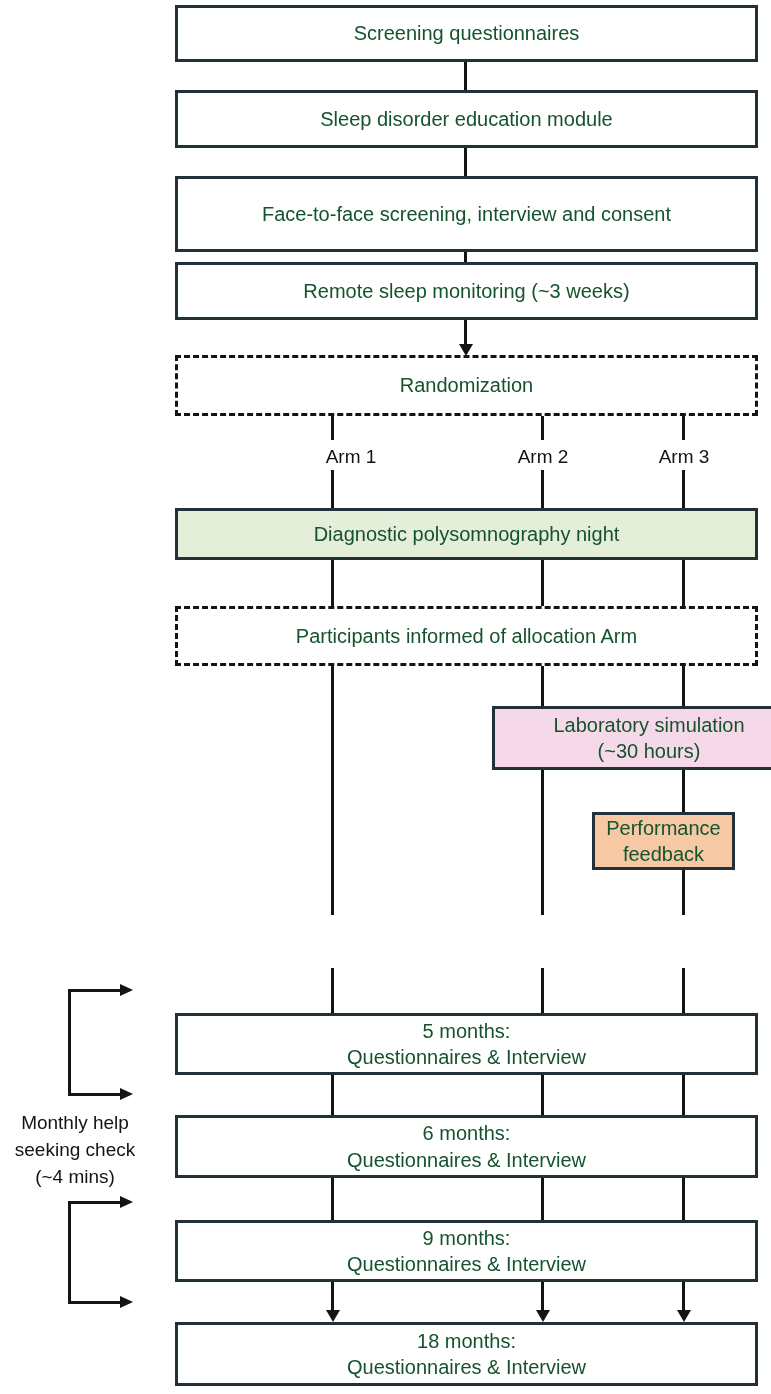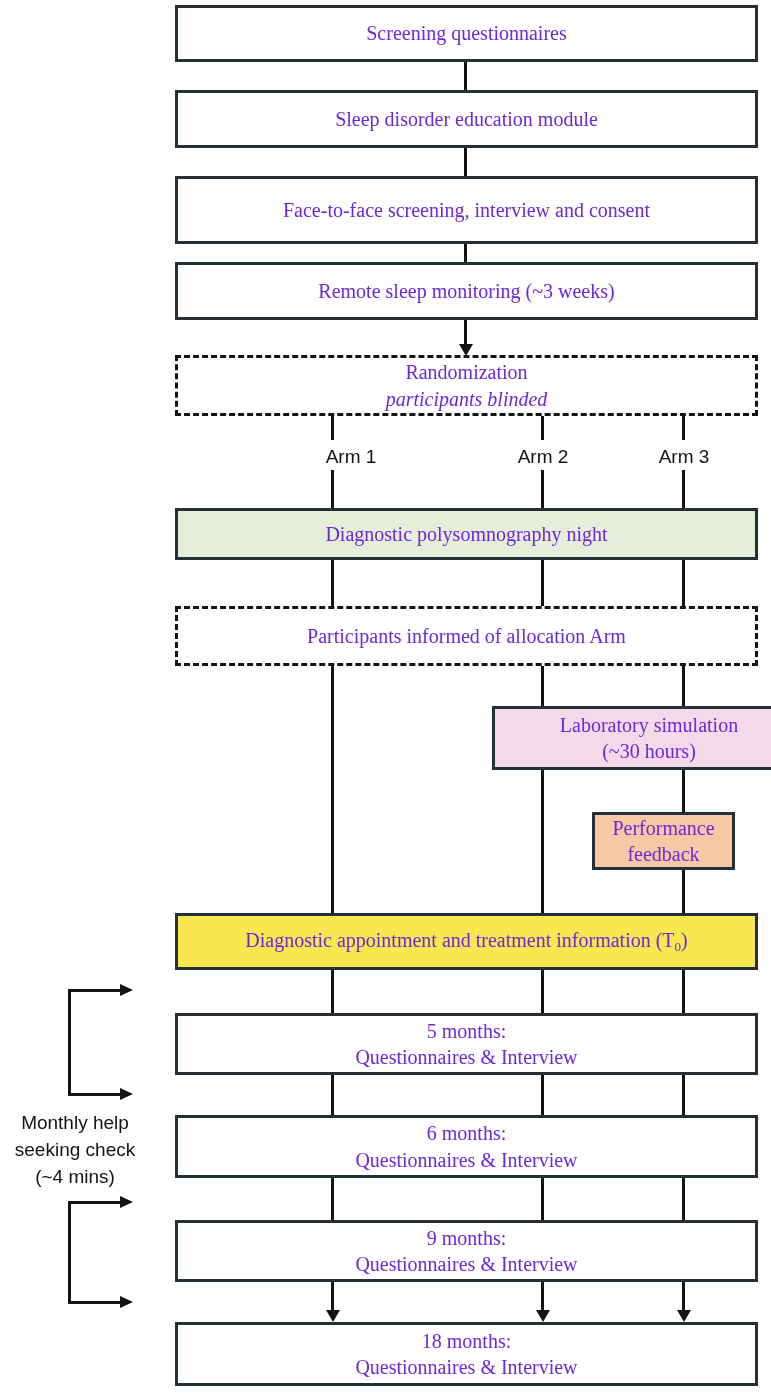--- a/index.html
+++ b/index.html
@@ -12,21 +12,21 @@
   .hl{position:absolute;height:3px;background:#141414;}
   .ad{position:absolute;width:0;height:0;border-left:7px solid transparent;
       border-right:7px solid transparent;border-top:12px solid #141414;}
   .ar{position:absolute;width:0;height:0;border-top:6px solid transparent;
       border-bottom:6px solid transparent;border-left:13px solid #141414;}
   
   .box{
     position:absolute;left:175px;width:583px;box-sizing:border-box;
     border:3px solid #223038;background:#ffffff;
     display:flex;flex-direction:column;align-items:center;justify-content:center;
-    text-align:center;font-size:20px;line-height:1.32;color:#6d28d9;font-family:Liberation Serif, serif;
+    text-align:center;font-size:20px;line-height:1.32;color:#14532d;
   }
   .dashed{border:3px dashed #141414;}
   .italic{font-style:italic;}
   .sub{font-size:13px;vertical-align:-4px;}
   .armlabel{position:absolute;top:446px;transform:translateX(-50%);
     font-size:19px;white-space:nowrap;}
   .sidetext{position:absolute;left:0;top:1110px;width:150px;text-align:center;
     font-size:19px;line-height:1.42;}
   .nowrap{white-space:nowrap;}
 </style>
@@ -102,53 +102,49 @@
   <div class="armlabel" style="left:351px">Arm 1</div>
   <div class="armlabel" style="left:543px">Arm 2</div>
   <div class="armlabel" style="left:684px">Arm 3</div>
 
   <div class="box" style="top:5px;height:57px">
     <div>Screening questionnaires</div>
   </div>
   <div class="box" style="top:90px;height:58px">
     <div>Sleep disorder education module</div>
   </div>
-  <div class="box" style="top:176px;height:68px">
+  <div class="box" style="top:176px;height:76px">
     <div>Face-to-face screening, interview and consent</div>
   </div>
   <div class="box" style="top:262px;height:58px">
     <div>Remote sleep monitoring (~3 weeks)</div>
   </div>
 
   <div class="box dashed" style="top:355px;height:61px">
     <div>Randomization</div>
-    <div class="italic">participants blinded</div>
   </div>
 
   <div class="box dashed" style="top:606px;height:60px">
     <div>Participants informed of allocation Arm</div>
   </div>
 
   <div class="box" style="top: 508px; height: 52px; background-color: rgb(228, 238, 216);">
     <div>Diagnostic polysomnography night</div>
   </div>
 
   <div class="box" style="left: 492px; width: 314px; top: 706px; height: 64px; background-color: rgb(245, 217, 233);">
     <div>Laboratory simulation</div>
     <div>(~30 hours)</div>
   </div>
 
   <div class="box" style="left: 592px; width: 143px; top: 812px; height: 58px; background-color: rgb(246, 201, 164);">
     <div>Performance</div>
     <div>feedback</div>
   </div>
 
-  <div class="box" style="top: 913px; height: 57px; background-color: rgb(248, 231, 78);">
-    <div><span>Diagnostic appointment and treatment information (T</span><span class="sub">0</span><span>)</span></div>
-  </div>
 
   <div class="box" style="top:1013px;height:62px">
     <div>5 months:</div>
     <div>Questionnaires &amp; Interview</div>
   </div>
   <div class="box" style="top:1115px;height:63px">
     <div>6 months:</div>
     <div>Questionnaires &amp; Interview</div>
   </div>
   <div class="box" style="top:1220px;height:62px">

